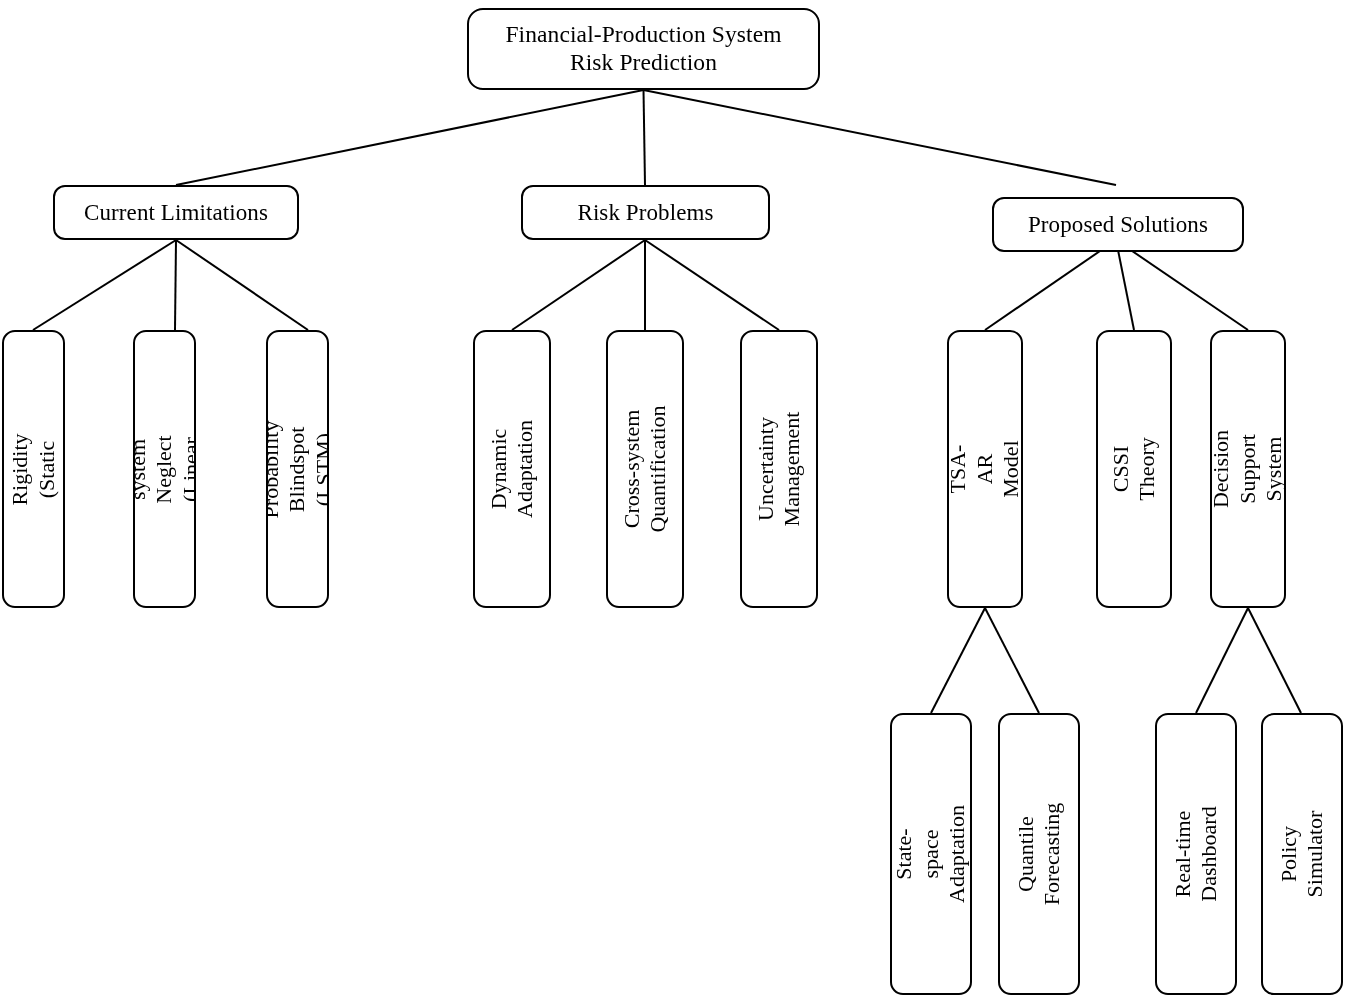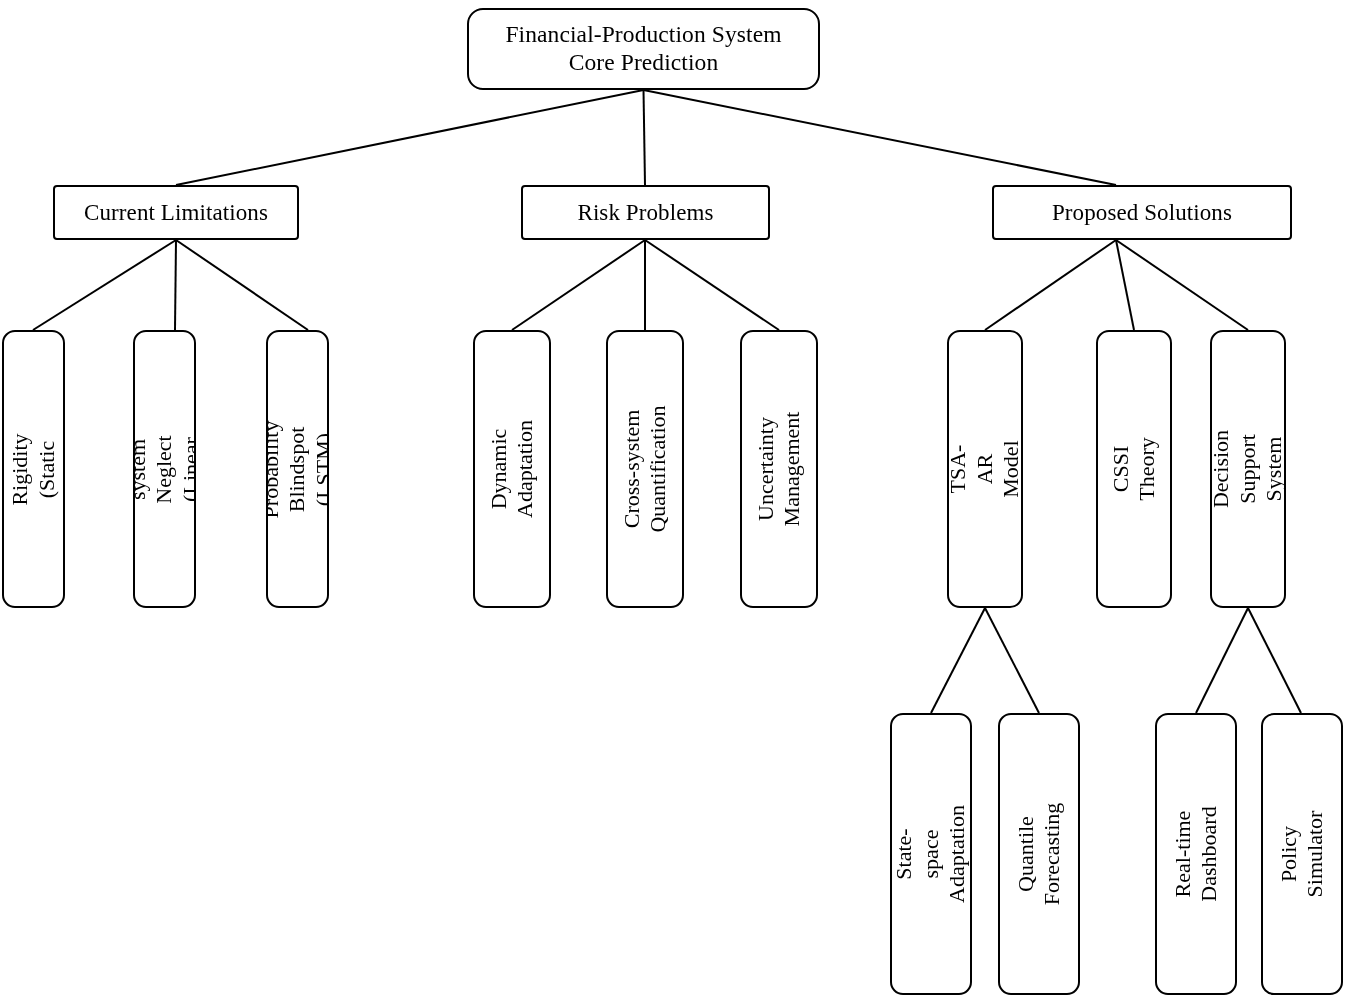--- a/index.html
+++ b/index.html
@@ -18,21 +18,21 @@
     border:2px solid #000;
     background:#fff;
     display:flex;
     align-items:center;
     justify-content:center;
     text-align:center;
     line-height:1.18;
     color:#000;
   }
   .node.round-lg{border-radius:16px;}
-  .node.round-md{border-radius:4px;}
+  .node.round-md{border-radius:12px;}
   .node.round-sm{border-radius:13px;}
 
   
   .node .htext{
     display:block;
     white-space:pre-line;
     font-size:23px;
     letter-spacing:0.1px;
   }
   .node.root .htext{font-size:23.5px;}
@@ -76,32 +76,32 @@
       <path d="M 985 608 L 931 713"></path>
       <path d="M 985 608 L 1039 713"></path>
 
       <path d="M 1248 608 L 1196 713"></path>
       <path d="M 1248 608 L 1301 713"></path>
     </g>
   </svg>
 
   <div class="node root round-lg" style="left:467px;top:8px;width:353px;height:82px;">
     <span class="htext">Financial-Production System
-Core Prediction</span>
+Risk Prediction</span>
   </div>
 
   <div class="node round-md" style="left:53px;top:185px;width:246px;height:55px;">
     <span class="htext">Current Limitations</span>
   </div>
 
   <div class="node round-md" style="left:521px;top:185px;width:249px;height:55px;">
     <span class="htext">Risk Problems</span>
   </div>
 
-  <div class="node round-md" style="left:992px;top:185px;width:300px;height:55px;">
+  <div class="node round-md" style="left:992px;top:197px;width:252px;height:55px;">
     <span class="htext">Proposed Solutions</span>
   </div>
 
   <div class="node vnode round-sm" style="left:2px;top:330px;width:63px;height:278px;">
     <span class="vtext" style="width: 258px; height: 49px; display: flex; align-items: center; justify-content: center;">Model Rigidity
 (Static GARCH)</span>
   </div>
 
   <div class="node vnode round-sm" style="left:133px;top:330px;width:63px;height:278px;">
     <span class="vtext" style="width: 258px; height: 49px; display: flex; align-items: center; justify-content: center;">Cross-system Neglect

